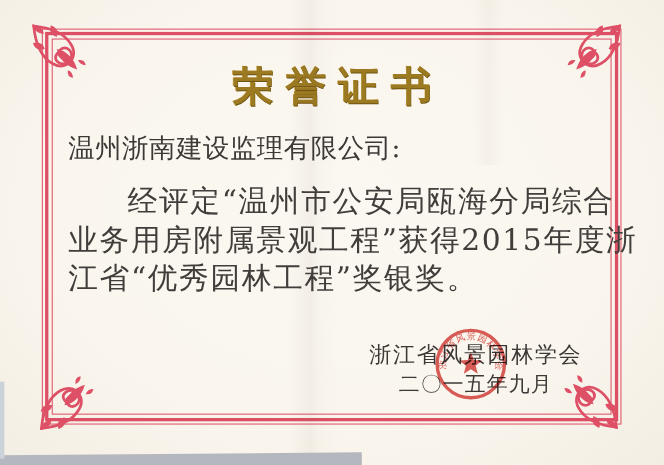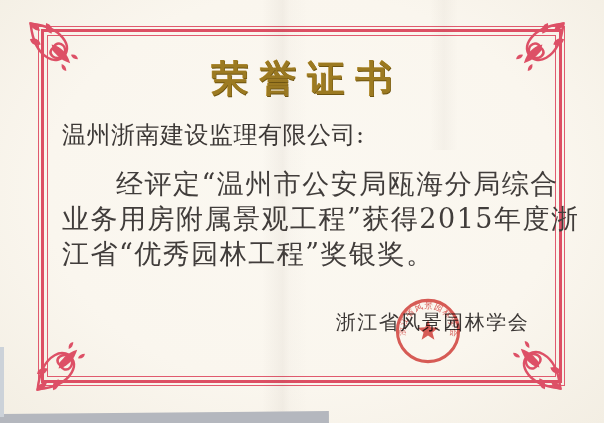--- a/index.html
+++ b/index.html
@@ -104,20 +104,21 @@
   <div class="recipient">温州浙南建设监理有限公司:</div>
 
   <div class="bodytext">
     <div class="line indent">经评定“温州市公安局瓯海分局综合</div>
     <div class="line">业务用房附属景观工程”获得2015年度浙</div>
     <div class="line">江省“优秀园林工程”奖银奖。</div>
   </div>
 
   <div class="signature">
     <div class="issuer">浙江省风景园林学会</div>
+    <div class="date">二〇一五年九月</div>
   </div>
 
   <svg class="seal" viewBox="0 0 100 100">
     <circle cx="50" cy="50" r="45" fill="none" stroke="#d5413e" stroke-width="4.5"></circle>
     <path id="sealArc" d="M 22,70 A 34,34 0 1 1 78,70" fill="none"></path>
     <text font-size="12.5" fill="#d5413e" letter-spacing="1"><textPath href="#sealArc" startOffset="14">浙江省风景园林学会</textPath></text>
     <path d="M50,34 L54,44.5 L65.2,45.1 L56.5,52.1 L59.4,62.9 L50,56.8 L40.6,62.9 L43.5,52.1 L34.8,45.1 L46,44.5 Z" fill="#d5413e"></path>
   </svg>
 
   <div class="fold1"></div>

